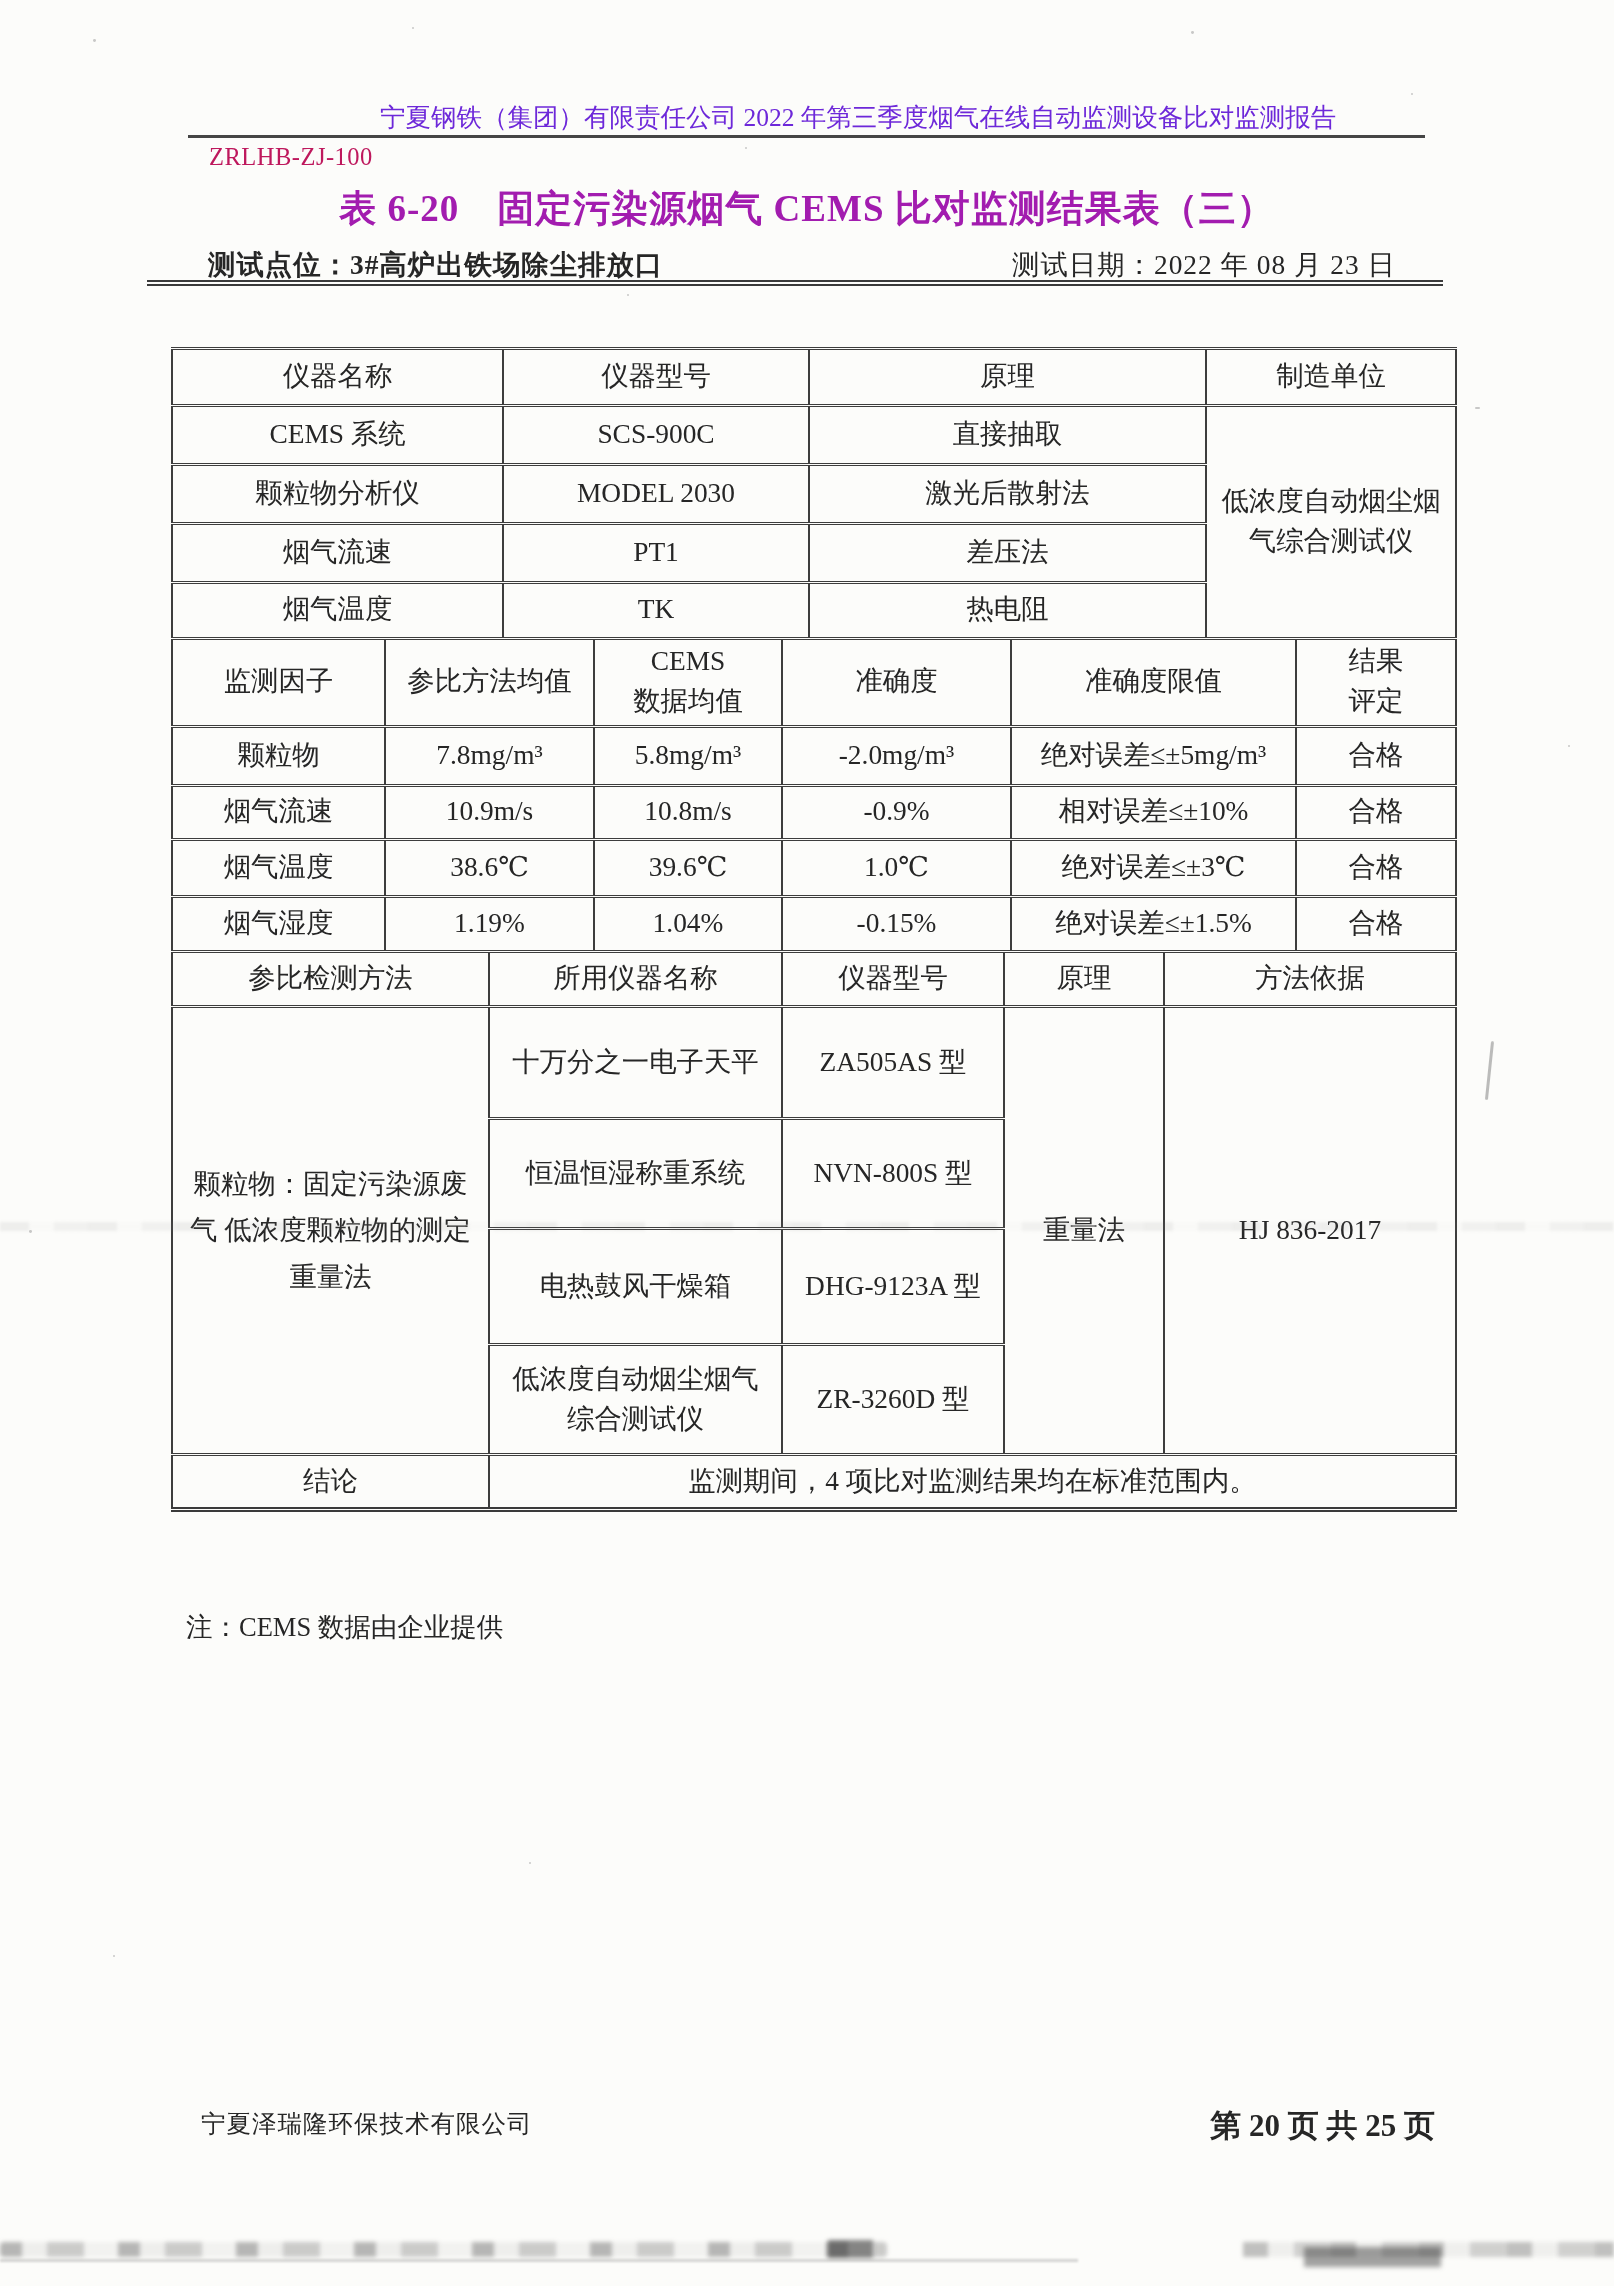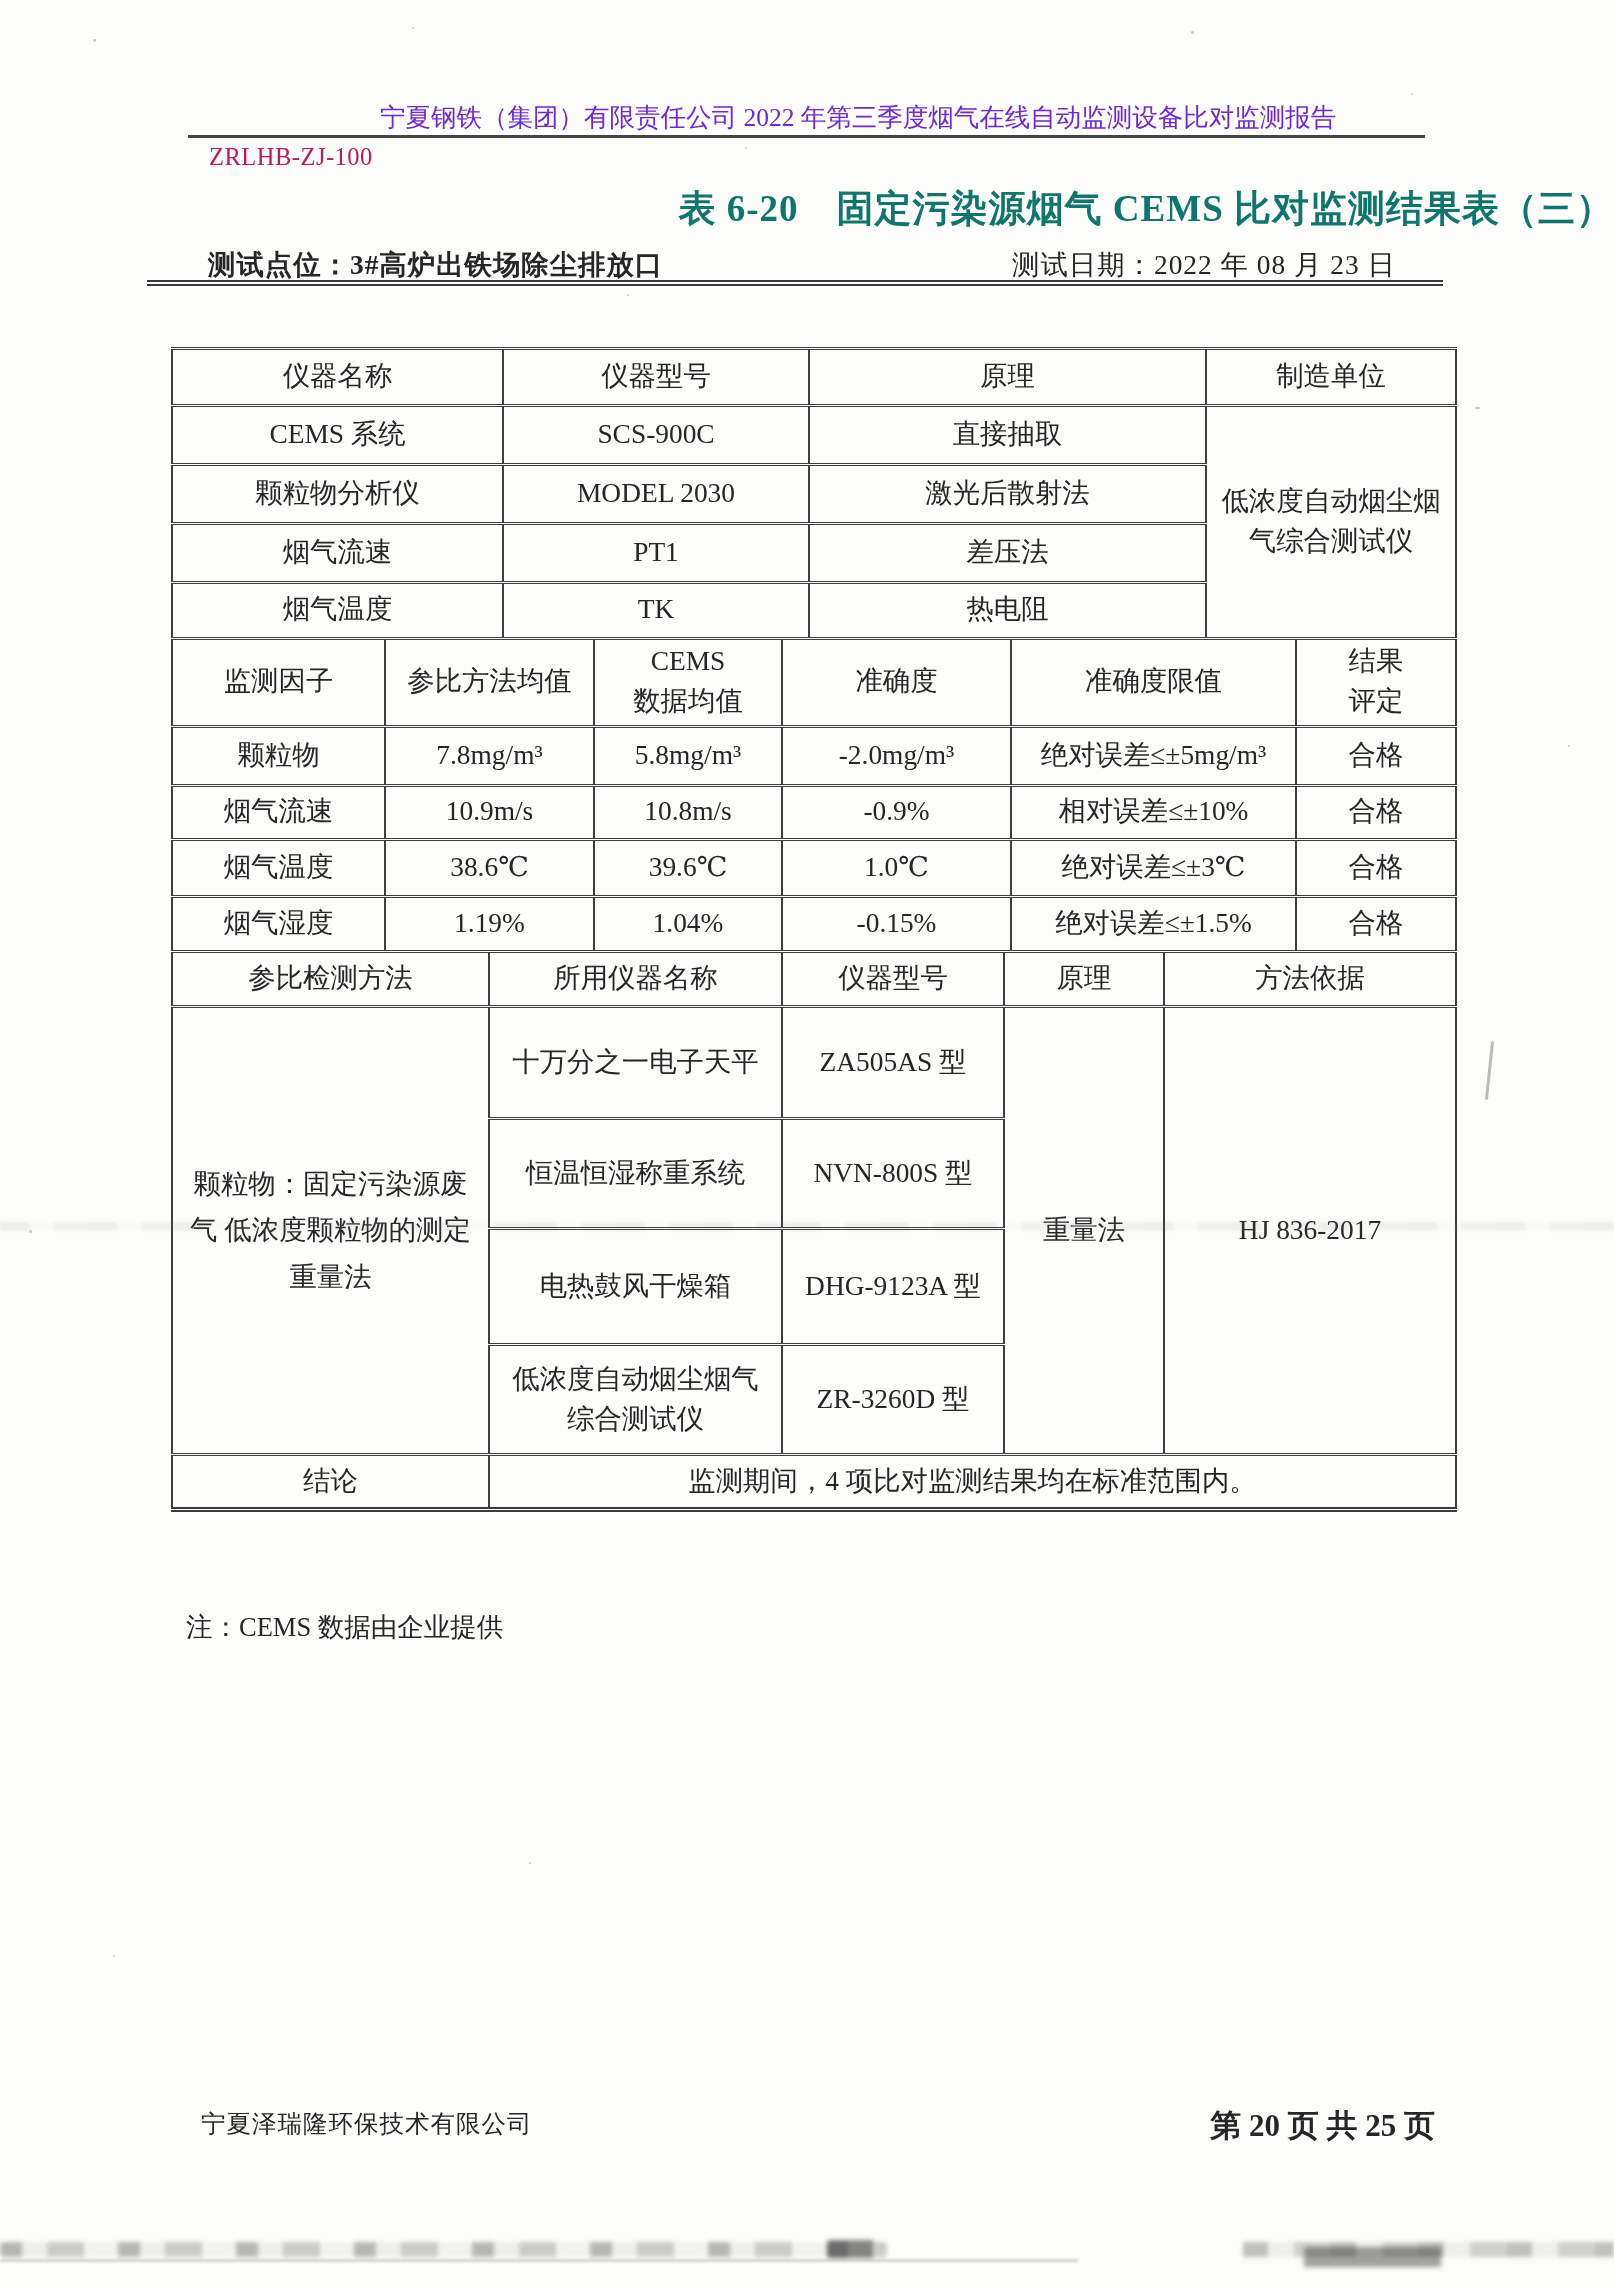--- a/index.html
+++ b/index.html
@@ -7,22 +7,22 @@
     position:relative; width:1614px; height:2287px;
     background:#fcfcfa; overflow:hidden;
     font-family:"Liberation Serif","DejaVu Serif",serif;
     color:#262626;
   }
   
   .doc-code { position:absolute; left:209px; top:103px; font-size:24.5px; letter-spacing:0.5px; color:#be185d;margin-top:40px; }
   .doc-title { position:absolute; left:380px; top:100px; width:1059px; font-size:25.5px; color:#6d28d9; }
   .header-rule { position:absolute; left:188px; top:135px; width:1237px; height:0; border-top:3.9px solid #454545; }
   
-  .table-title { position:absolute; left:0; top:184px; width:1614px; margin:0; text-align:right;
-    font-size:37px; font-weight:bold; letter-spacing:1px; color:#0f766e; }
+  .table-title { position:absolute; left:0; top:184px; width:1614px; margin:0; text-align:center;
+    font-size:37px; font-weight:bold; letter-spacing:1px; color:#a21caf; }
   .meta-point { position:absolute; left:208px; top:247px; font-size:27.4px; font-weight:bold; letter-spacing:1px; }
   .meta-date  { position:absolute; left:1012px; top:247px; font-size:27.4px; font-weight:normal; letter-spacing:1px; }
   .meta-rule  { position:absolute; left:147px; top:280px; width:1296px; height:0; border-top:6.9px double #3a3a3a; }
   .section-title { position:absolute; left:171px; top:304px; width:1284px; text-align:center;
     font-size:29px; font-weight:600; letter-spacing:2px; }
   
   .tables { position:absolute; left:171px; top:347px; width:1284px; }
   table.tbl { border-collapse:collapse; table-layout:fixed; width:1284px; font-size:27.4px; }
   .tbl th, .tbl td {
     border-top:3.9px double #3d3d3d; border-bottom:3.9px double #3d3d3d;

